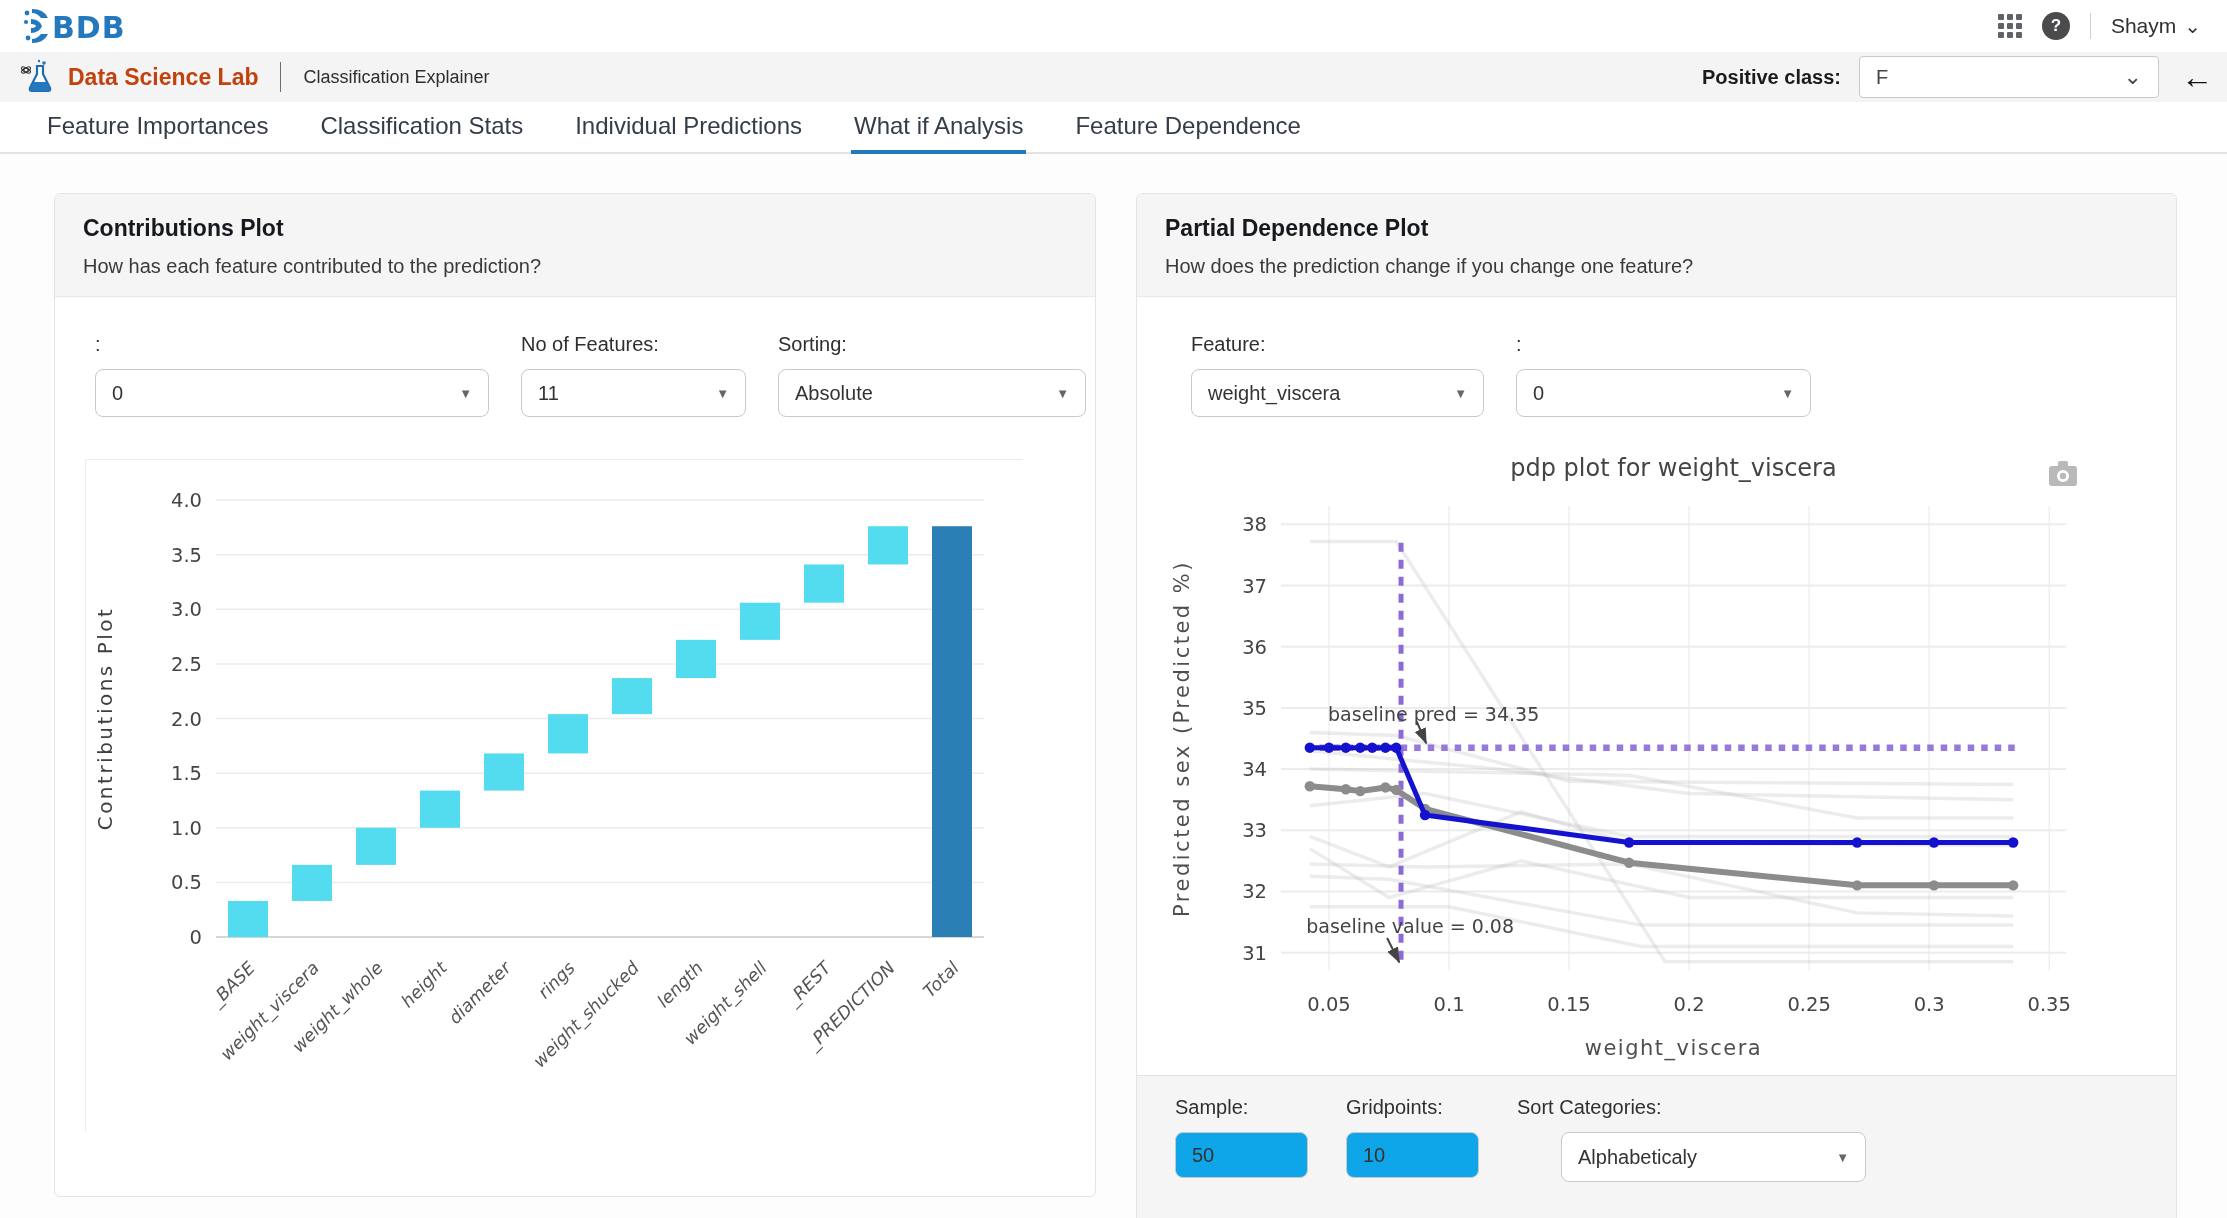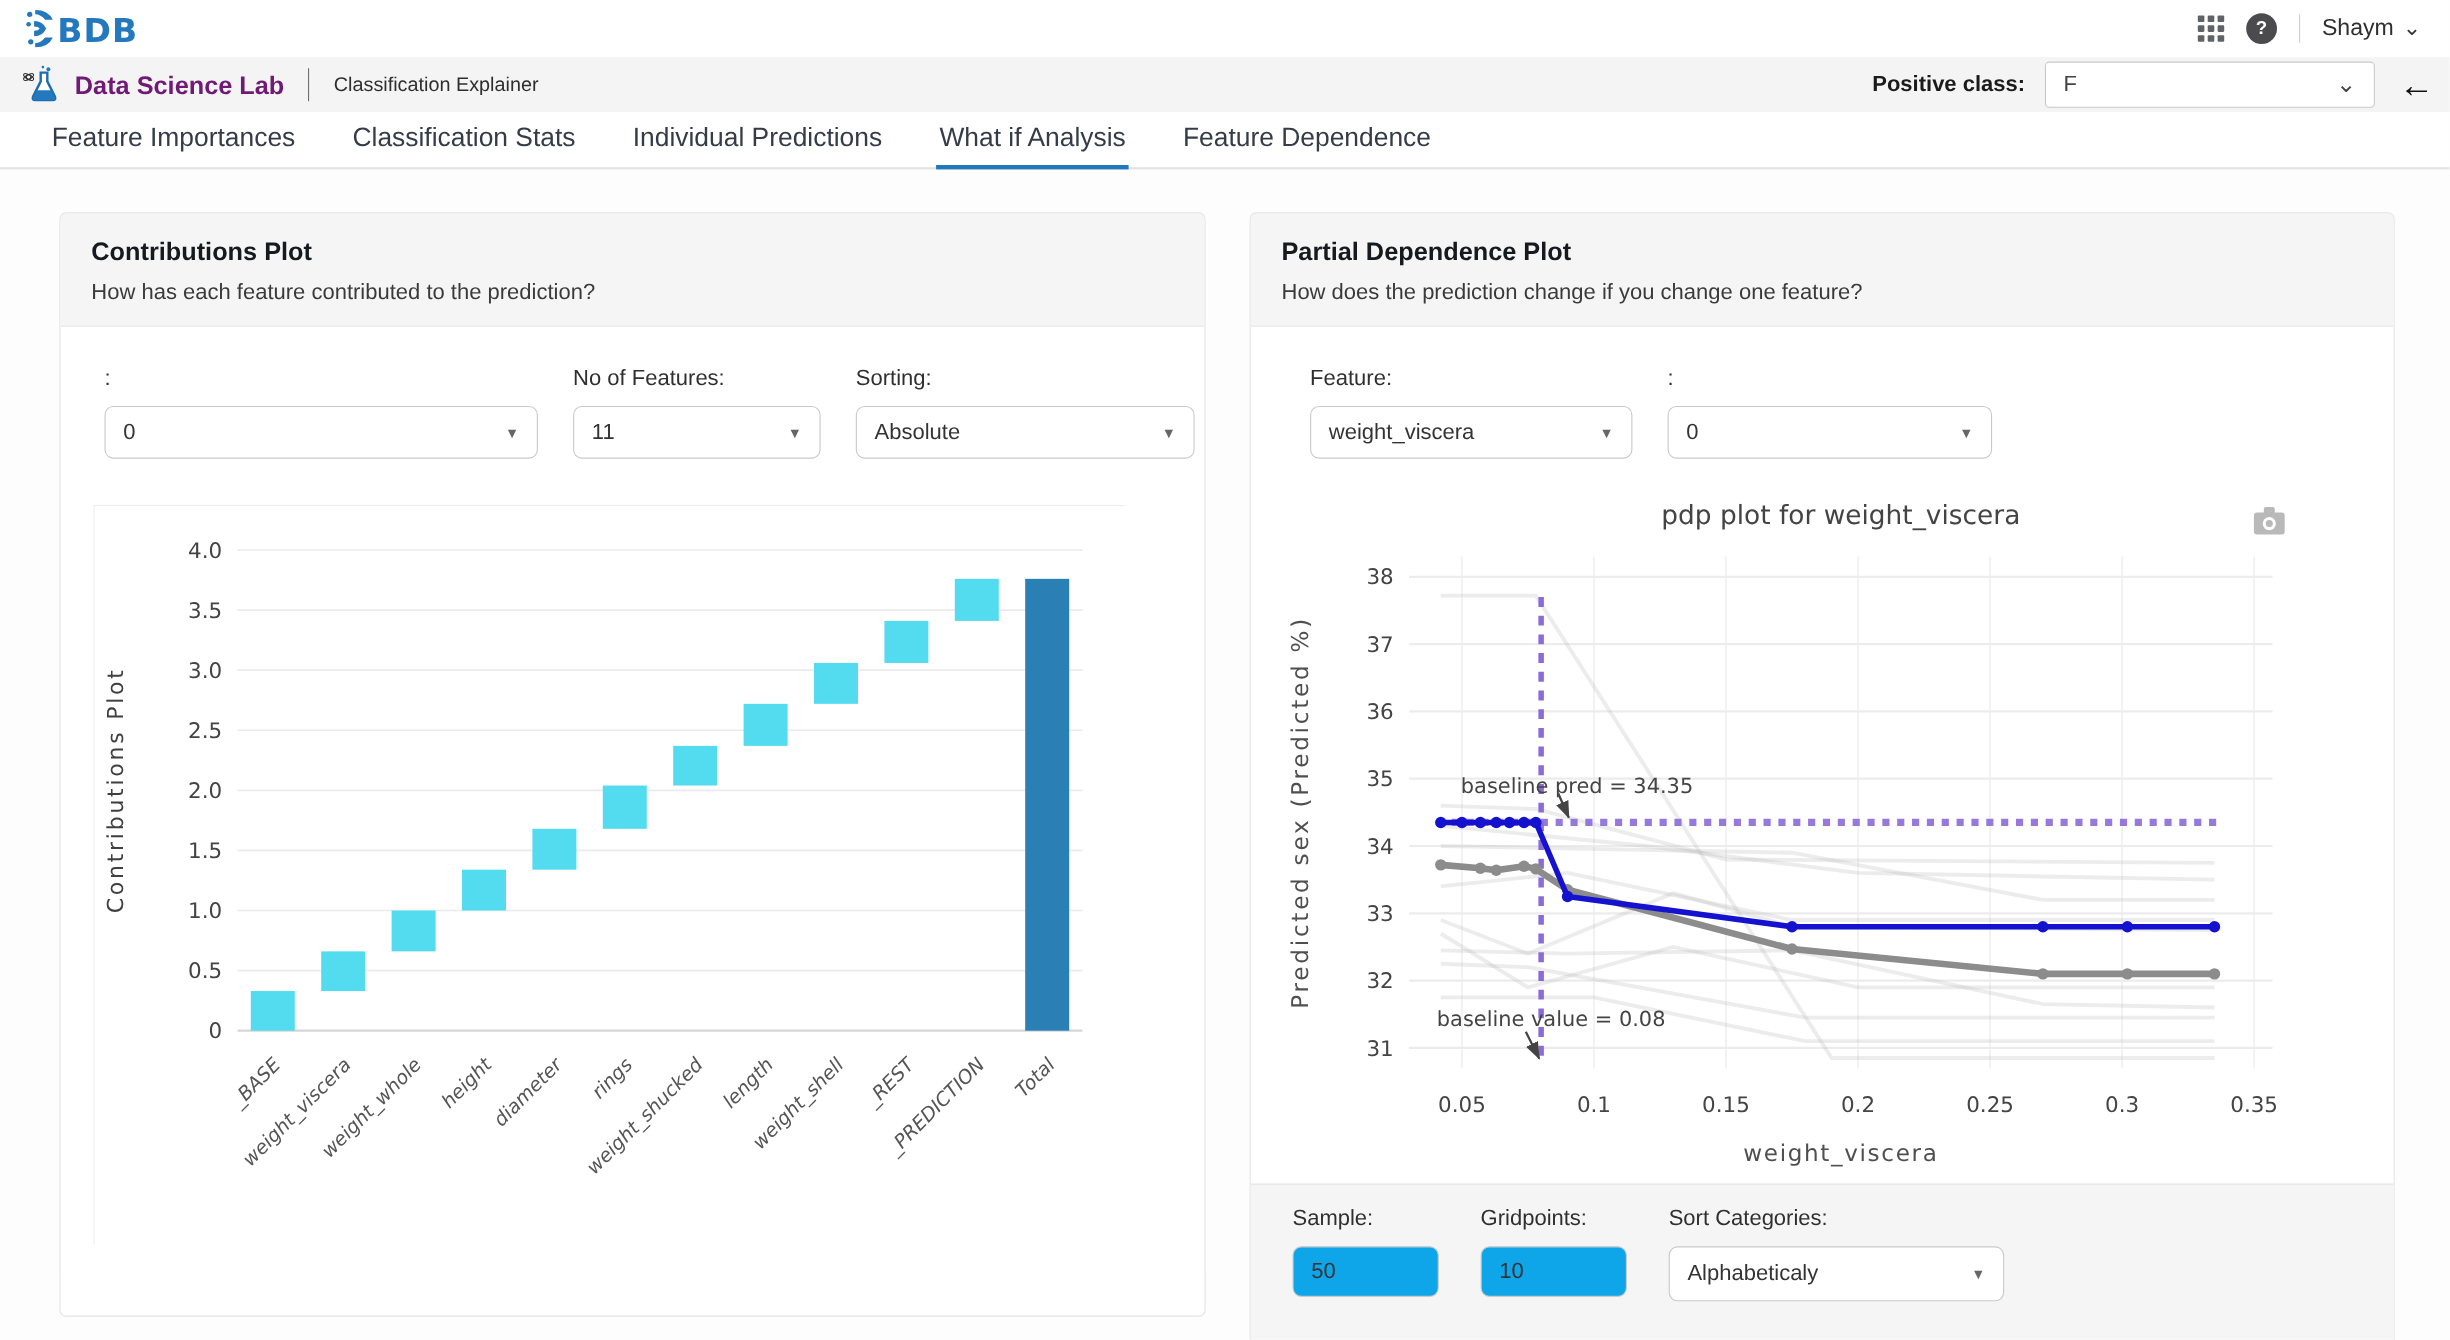--- a/index.html
+++ b/index.html
@@ -20,21 +20,21 @@
   .apps-icon span { width:6px; height:6px; background:#5f6368; border-radius:1px; }
   .help-icon { width:28px; height:28px; border-radius:50%; background:#4b4b4d; color:#fff;
                font-size:17px; font-weight:bold; display:flex; align-items:center; justify-content:center; cursor:pointer; }
   .vdiv { width:1px; height:26px; background:#cfcfcf; }
   .user { display:flex; align-items:center; gap:8px; font-size:21px; color:#2f2f2f; cursor:pointer; }
   .chev { font-size:20px; color:#333; line-height:10px; }
 
   
   .subheader { height:50px; background:#f4f4f5; display:flex; align-items:center; padding:0 14px 0 20px; }
   .sh-left { display:flex; align-items:center; gap:12px; }
-  .product { font-size:23px; font-weight:bold; color:#701a75; }
+  .product { font-size:23px; font-weight:bold; color:#c2410c; }
   .sh-div { width:1px; height:30px; background:#6e6e6e; margin:0 10px; }
   .module { font-size:18px; color:#2e2e2e; }
   .sh-right { margin-left:auto; display:flex; align-items:center; gap:18px; }
   .pc-label { font-size:20px; font-weight:bold; color:#1b1b1b; }
   .pc-select { width:300px; height:42px; background:#fff; border:1px solid #c9c9c9; border-radius:4px;
                display:flex; align-items:center; justify-content:space-between; padding:0 16px;
                font-size:20px; color:#444; cursor:pointer; }
   .thin-chev { font-size:22px; color:#444; line-height:8px; }
   .back-arrow { font-size:32px; color:#111; margin-left:4px; cursor:pointer; }
 
@@ -362,21 +362,21 @@
         <div>
           <div class="ctl-label">Sample:</div>
           <input class="num-input" value="50" style="">
         </div>
         <div>
           <div class="ctl-label">Gridpoints:</div>
           <input class="num-input" value="10" style="">
         </div>
         <div>
           <div class="ctl-label">Sort Categories:</div>
-          <div class="select w305" style="height:50px;">
+          <div class="select w305" style="height:50px;margin-left:44px;">
             <span>Alphabeticaly</span>
             <span class="caret">▼</span>
           </div>
         </div>
       </div>
     </div>
 
   </div>
 </div>
 

